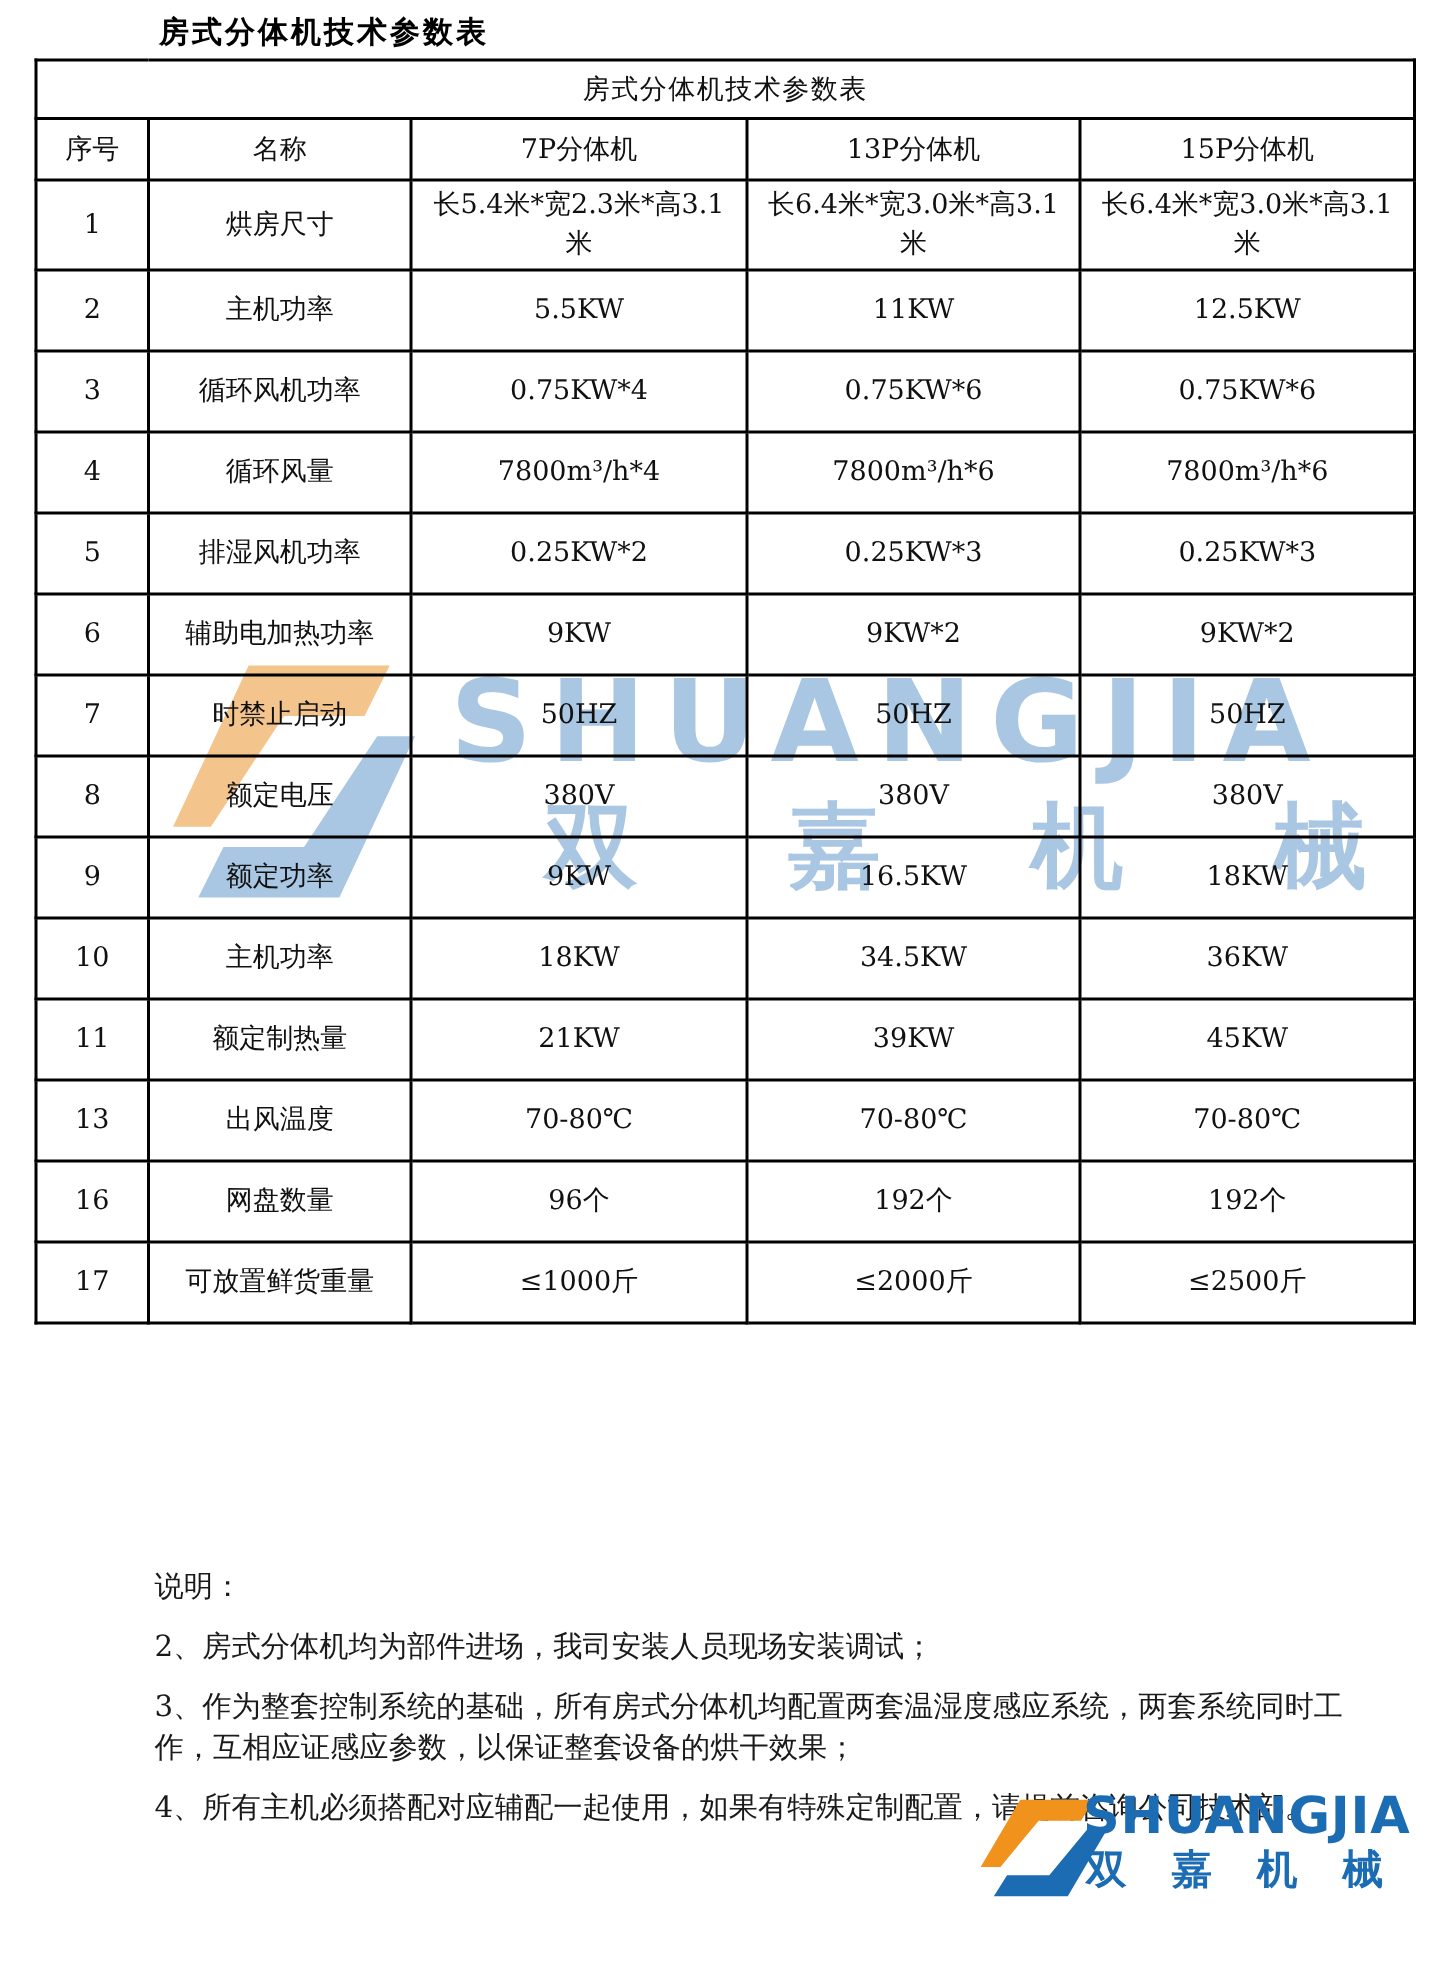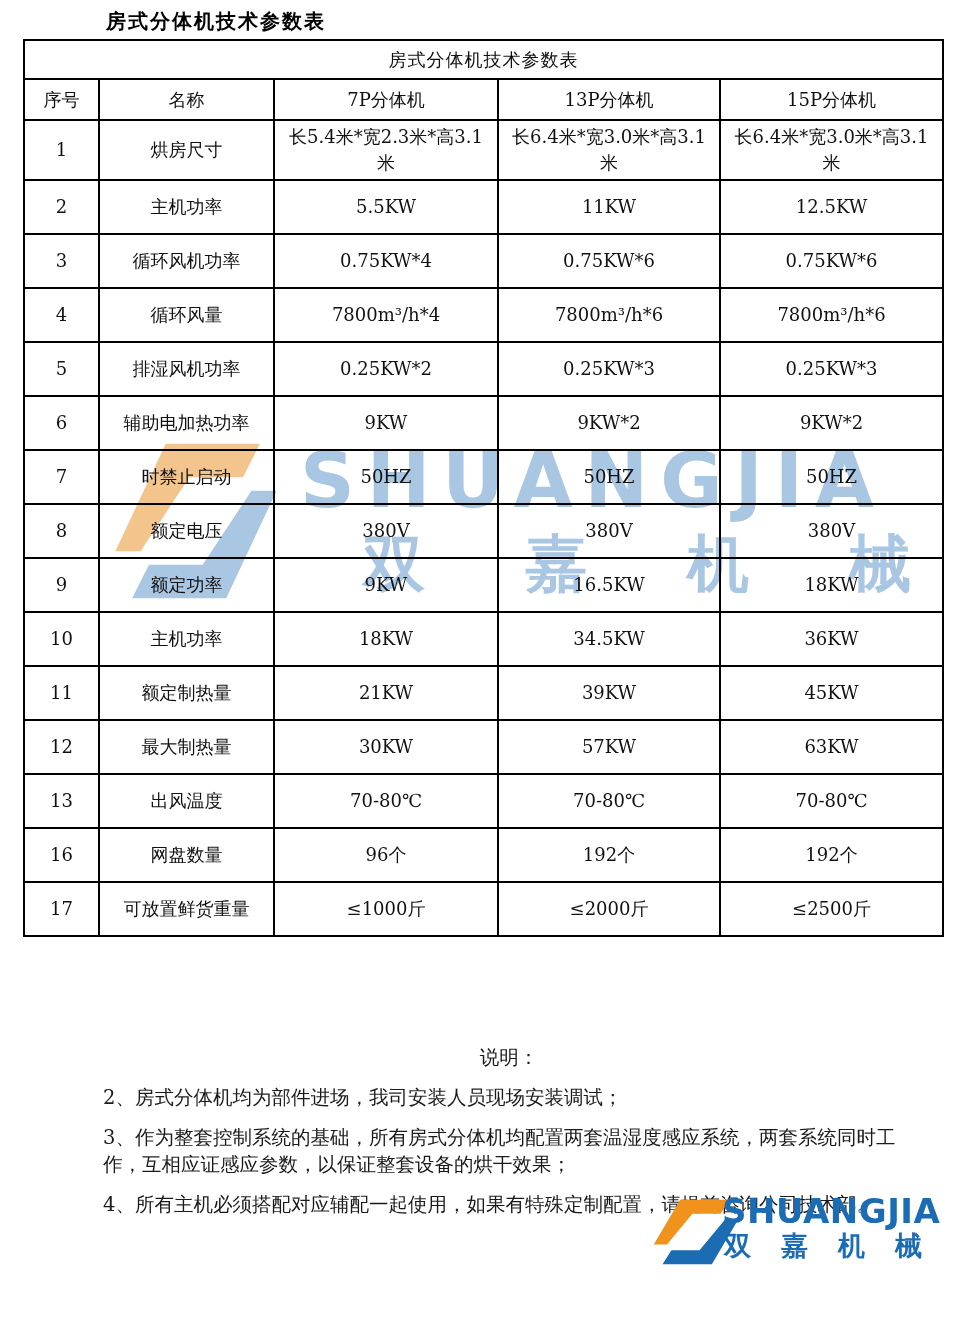--- a/index.html
+++ b/index.html
@@ -51,21 +51,21 @@
   tr.t-title td{height:37px;font-size:18px;letter-spacing:1px;}
   tr.t-head td{height:39px;}
   tr.t-row1 td{height:58px;line-height:26px;}
   tr.t-row td{height:52px;}
 
   
   .notes{
     position:absolute;left:103px;top:1044px;z-index:1;
     width:812px;font-size:19.5px;line-height:27px;color:#1a1a1a;
   }
-  .notes .note-heading{margin:0 0 13px 0;text-align:center;}
+  .notes .note-heading{margin:0 0 13px 0;}
   .notes p{margin:0 0 13px 0;}
 
   
   .brand{position:absolute;left:0;top:0;z-index:3;}
   .brand-logo{position:absolute;left:652px;top:1197px;width:88px;height:70px;}
   .brand-en{
     position:absolute;left:722px;top:1191px;
     font-family:"DejaVu Sans","Liberation Sans",sans-serif;
     font-weight:bold;font-size:34px;letter-spacing:0.5px;
     color:#1c6cb4;white-space:nowrap;
@@ -184,27 +184,20 @@
         <td>36KW</td>
       </tr>
       <tr class="t-row">
         <td>11</td>
         <td>额定制热量</td>
         <td>21KW</td>
         <td>39KW</td>
         <td>45KW</td>
       </tr>
       <tr class="t-row">
-        <td>12</td>
-        <td>最大制热量</td>
-        <td>30KW</td>
-        <td>57KW</td>
-        <td>63KW</td>
-      </tr>
-      <tr class="t-row">
         <td>13</td>
         <td>出风温度</td>
         <td>70-80℃</td>
         <td>70-80℃</td>
         <td>70-80℃</td>
       </tr>
       <tr class="t-row">
         <td>16</td>
         <td>网盘数量</td>
         <td>96个</td>

